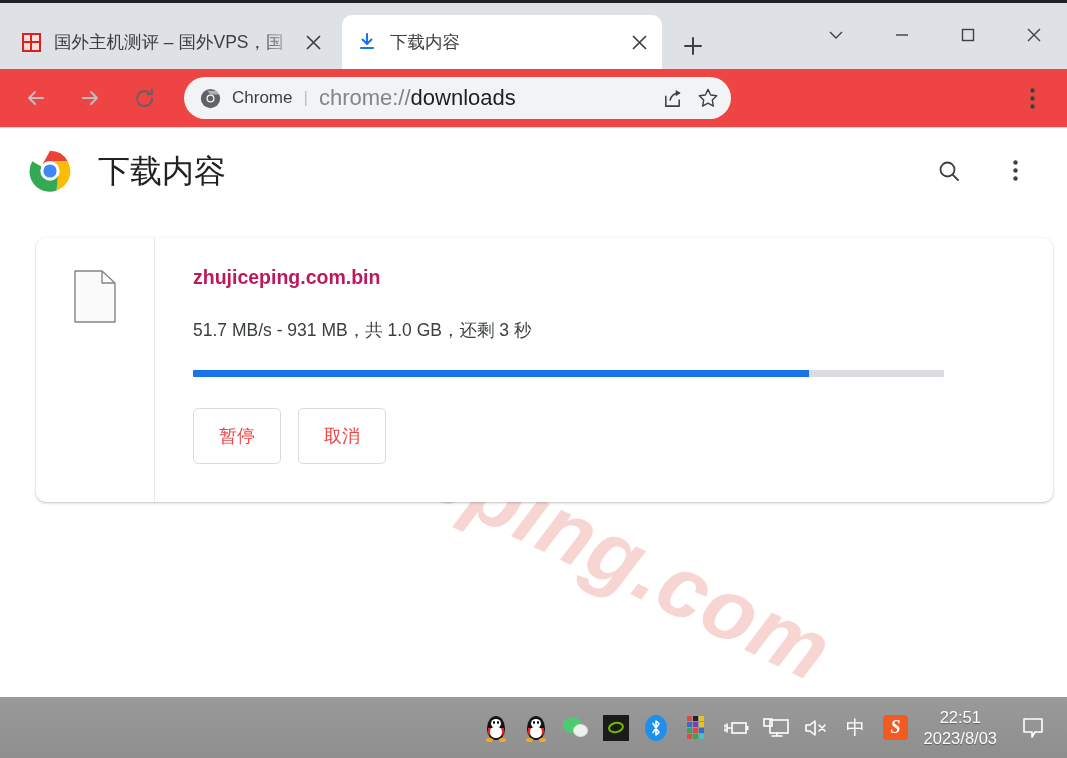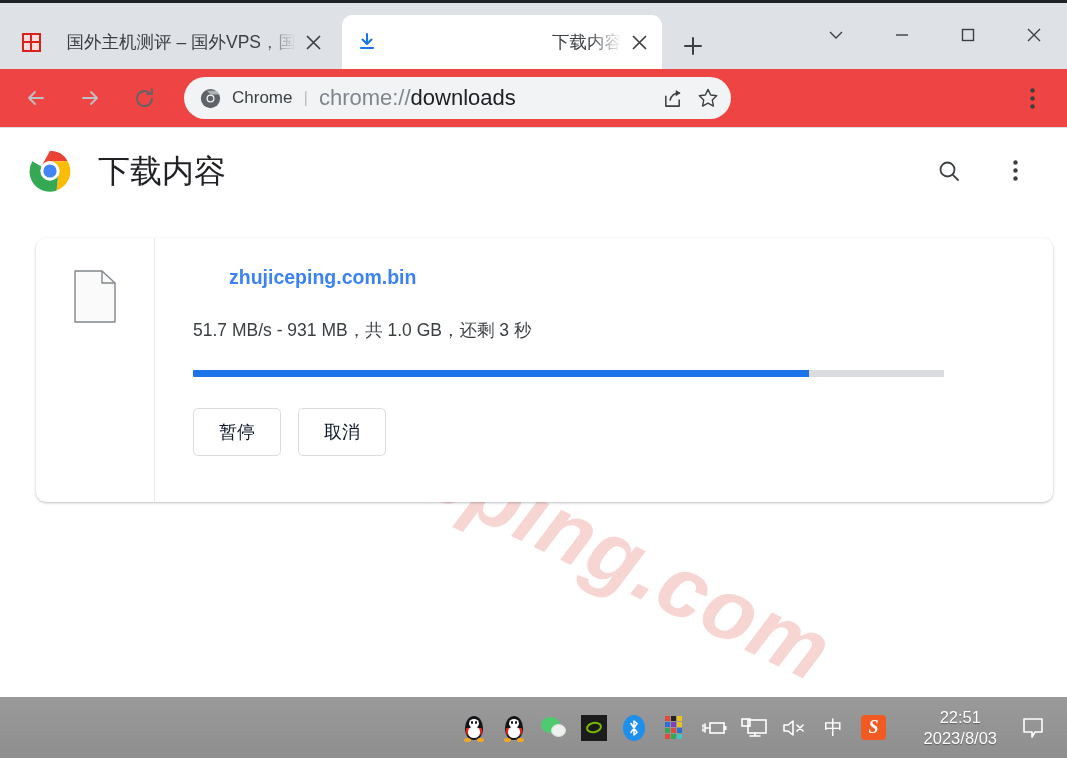--- a/index.html
+++ b/index.html
@@ -26,21 +26,20 @@
     border-top: 3px solid #202124;
   }
   .tab {
     position: absolute;
     top: 12px;
     height: 54px;
     display: flex;
     align-items: center;
     border-radius: 10px 10px 0 0;
     padding: 0 10px 0 14px;
-    text-align: right;
   }
   .tab.inactive { left: 6px; width: 330px; background: #dee1e6; }
   .tab.active   { left: 342px; width: 320px; background: #ffffff; }
   .tab-favicon {
     width: 22px; height: 22px; flex: 0 0 22px;
     margin-right: 12px;
     display: flex; align-items: center; justify-content: center;
   }
   .seal {
     width: 19px; height: 19px;
@@ -195,23 +194,22 @@
     justify-content: center;
     padding-top: 32px;
   }
   #card-body {
     flex: 1 1 auto;
     padding: 26px 0 0 38px;
   }
   #file-name {
     font-size: 19.5px;
     font-weight: 700;
-    color: #3b82f6;
+    color: #be185d;
     line-height: 26px;
-    margin-left: 36px;
   }
   #file-url {
     margin-top: 16px;
     font-size: 17px;
     color: #5f6368;
     line-height: 24px;
   }
   #progress-text {
     margin-top: 28px;
     font-size: 17.5px;
@@ -229,27 +227,27 @@
   #progress-fill {
     height: 100%;
     background: #1a73e8;
   }
   #card-actions {
     margin-top: 31px;
     display: flex;
     gap: 17px;
   }
   .action-btn {
-    height: 48px;
+    height: 56px;
     min-width: 88px;
     padding: 0 16px;
     border: 1px solid #dadce0;
     border-radius: 5px;
     background: #ffffff;
-    color: #0f172a;
+    color: #ef4444;
     font-size: 18px;
     font-family: inherit;
     display: flex;
     align-items: center;
     justify-content: center;
     cursor: pointer;
   }
 
   
   #taskbar {
@@ -262,21 +260,21 @@
     justify-content: flex-end;
     padding-right: 6px;
   }
   .tray-icon {
     width: 30px; height: 32px;
     margin: 0 5px;
     display: flex; align-items: center; justify-content: center;
     flex: 0 0 auto;
   }
   #clock {
-    margin-left: 30px;
+    margin-left: 8px;
     margin-right: 14px;
     text-align: center;
     color: #ffffff;
     font-size: 16.5px;
     line-height: 21px;
     text-shadow: 0 1px 1px rgba(0,0,0,.35);
   }
   #notif-icon {
     width: 44px; height: 40px;
     display: flex; align-items: center; justify-content: center;

